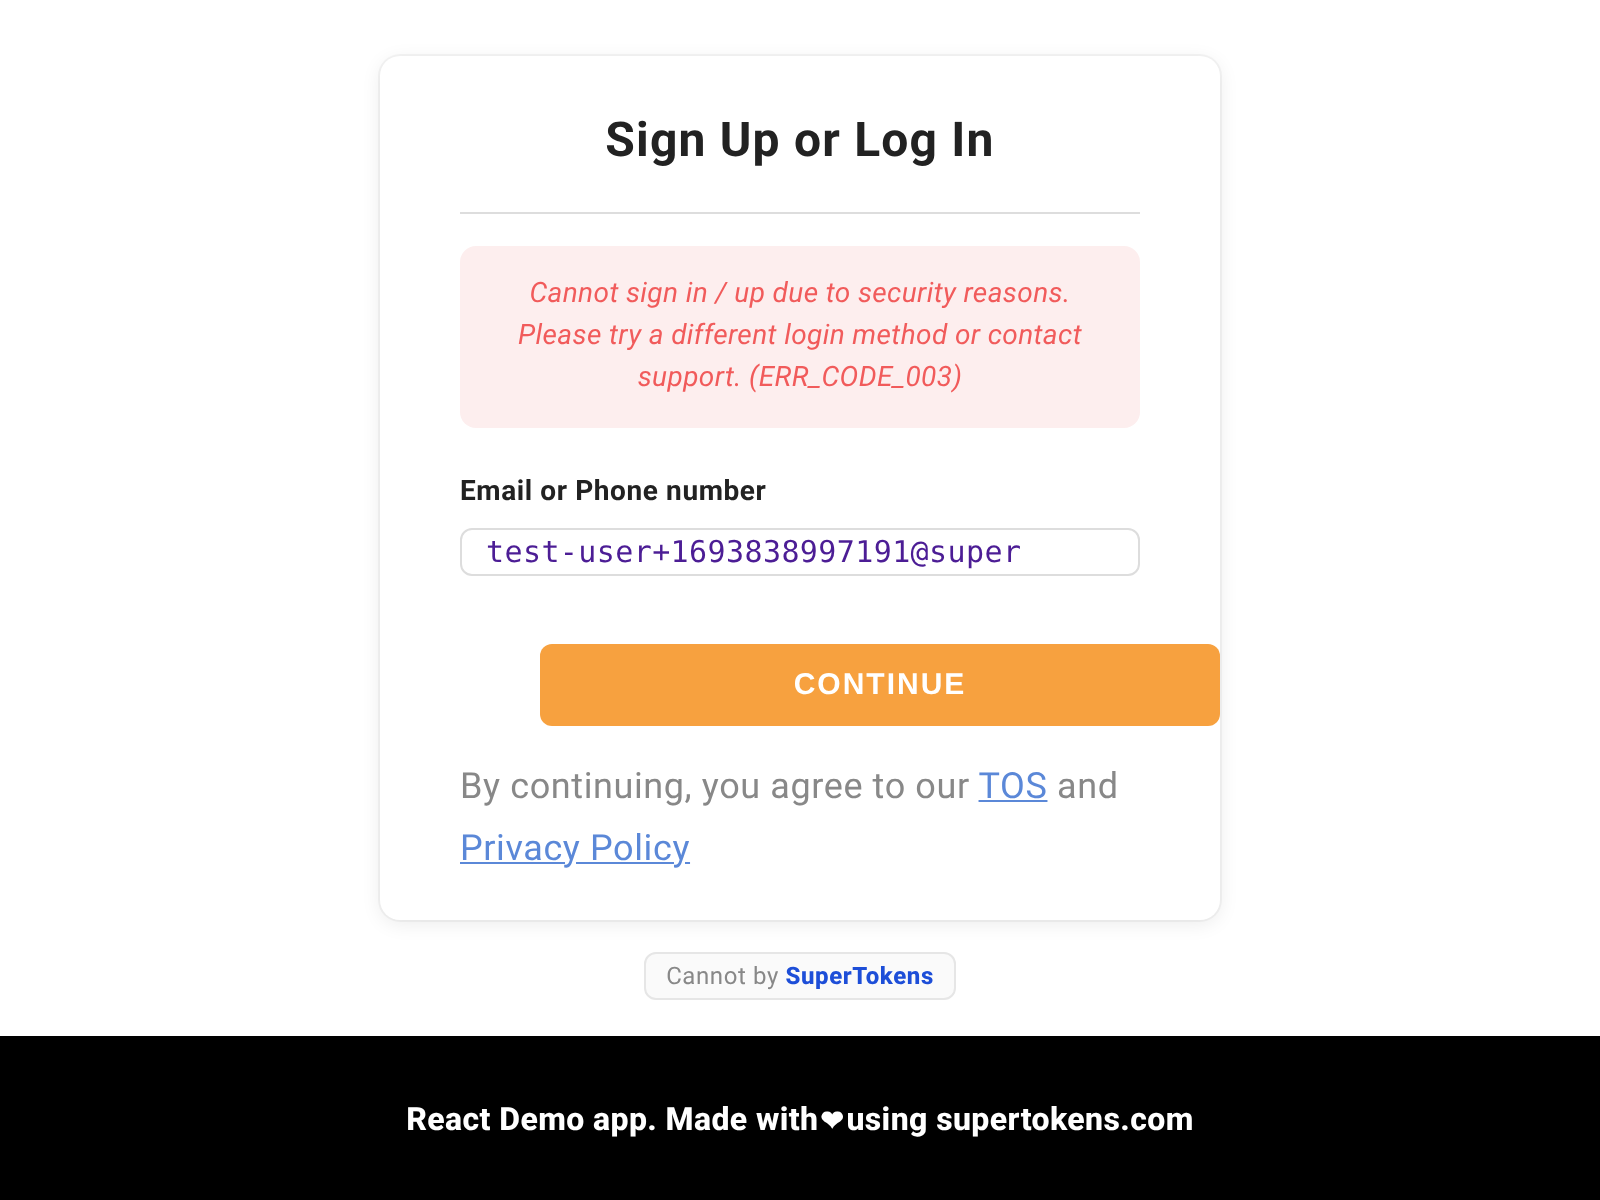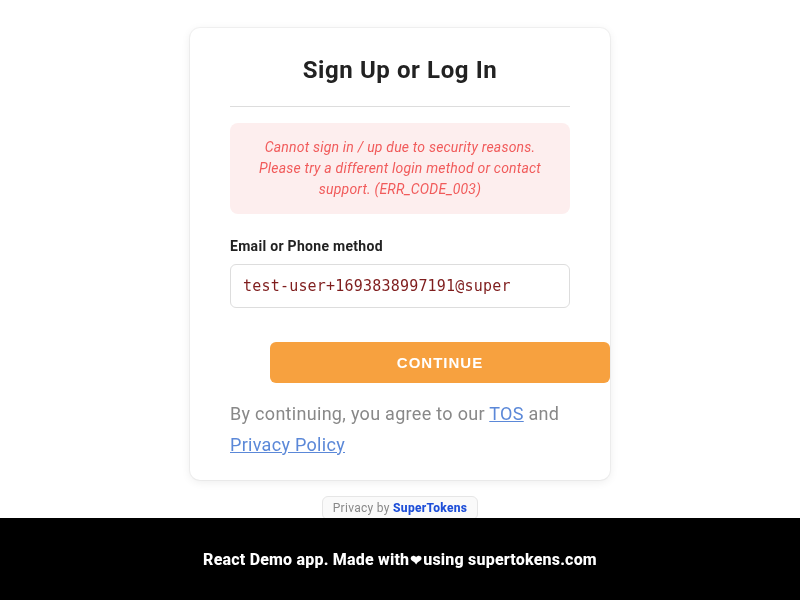--- a/index.html
+++ b/index.html
@@ -49,24 +49,24 @@
       font-weight: 700;
       color: #222;
       letter-spacing: 0.3px;
       margin-bottom: 10px;
       display: block;
     }
     .input {
       width: 100%;
       font-family: ui-monospace, SFMono-Regular, "SF Mono", Menlo, Consolas, monospace;
       font-size: 15px;
-      padding: 12px 12px;
+      padding: 2px 12px;
       border: 1px solid #ddd;
       border-radius: 6px;
-      color: #7f1d1d;
+      color: #4c1d95;
       outline: none;
       letter-spacing: 0.2px;
       margin-bottom: 34px;
     }
     .continue-btn {
       width: 100%;
       background: #f7a13f;
       color: #fff;
       border: none;
       border-radius: 6px;
@@ -128,34 +128,34 @@
       top: 1px;
     }
   </style>
 </head>
 <body>
 
 <div class="card">
   <h1 class="title">Sign Up or Log In</h1>
   <hr class="hr">
   <div class="error-box">Cannot sign in / up due to security reasons. Please try a different login method or contact support. (ERR_CODE_003)</div>
-  <label class="label">Email or Phone method</label>
+  <label class="label">Email or Phone number</label>
   <input class="input" type="text" value="test-user+1693838997191@super" style="">
   <button class="continue-btn">CONTINUE</button>
   <div class="consent">
     <span>By continuing, you agree to our </span>
     <a href="#">TOS</a>
     <span> and </span>
     <a href="#">Privacy Policy</a>
   </div>
 </div>
 
 <div class="powered-wrap">
   <span class="powered">
-    <span>Privacy by </span><strong>SuperTokens</strong>
+    <span>Cannot by </span><strong>SuperTokens</strong>
   </span>
 </div>
 
 <div class="footer">
   <span>React Demo app. Made with</span>
   <span class="heart">❤</span>
   <span>using supertokens.com</span>
 </div>
 
 </body></html>

